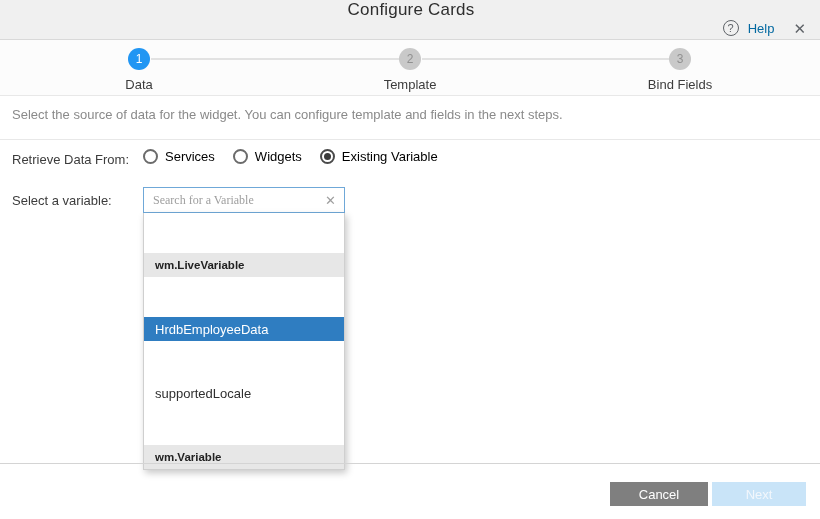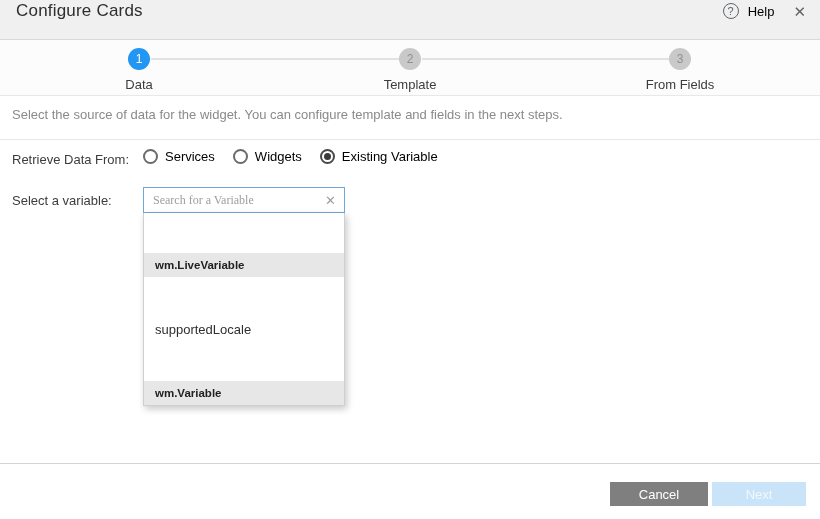--- a/index.html
+++ b/index.html
@@ -17,29 +17,30 @@
     background: #fff;
   }
 
   
   .titlebar {
     position: absolute; top: 0; left: 0; right: 0; height: 40px;
     background: #f0f0f0;
     border-bottom: 1px solid #d9d9d9;
     display: flex; align-items: center;
     padding: 0 14px 17px 16px;
+    flex-direction: column;
   }
   .title { font-size: 17px; font-weight: 500; color: #2e2e2e; letter-spacing: .2px; }
   .titlebar-right { margin-left: auto; display: flex; align-items: center; gap: 9px; }
   .help-icon {
     width: 16px; height: 16px; border: 1px solid #5f6368; border-radius: 50%;
     color: #5f6368; font-size: 11px; line-height: 14px; text-align: center;
     display: inline-block; cursor: pointer;
   }
-  .help-text { font-size: 13px; color: #000000; cursor: pointer; }
+  .help-text { font-size: 13px; color: #0369a1; cursor: pointer; }
   .close-icon { font-size: 15px; color: #5f6368; margin-left: 10px; cursor: pointer; line-height: 1; }
 
   
   .stepper {
     position: absolute; top: 40px; left: 0; right: 0; height: 56px;
     background: #fcfcfc;
     border-bottom: 1px solid #e8e8e8;
   }
   .step-line { position: absolute; top: 18px; height: 2px; background: #e2e2e2; }
   .line-1 { left: 151px; width: 248px; }
@@ -143,21 +144,21 @@
   </div>
 
   <div class="stepper">
     <div class="step-line line-1"></div>
     <div class="step-line line-2"></div>
     <div class="step-circle active c1">1</div>
     <div class="step-circle inactive c2">2</div>
     <div class="step-circle inactive c3">3</div>
     <div class="step-label l1">Data</div>
     <div class="step-label l2">Template</div>
-    <div class="step-label l3">From Fields</div>
+    <div class="step-label l3">Bind Fields</div>
   </div>
 
   <div class="instruction">Select the source of data for the widget. You can configure template and fields in the next steps.</div>
   <div class="divider"></div>
 
   <div class="field-label lbl-retrieve">Retrieve Data From:</div>
   <div class="radio-group">
     <label class="radio">
       <span class="rb"></span>
       <span class="radio-label">Services</span>
@@ -174,20 +175,21 @@
 
   <div class="field-label lbl-variable">Select a variable:</div>
 
   <div class="search-box">
     <input class="search-input" type="text" placeholder="Search for a Variable" style="">
     <span class="clear-icon">✕</span>
   </div>
 
   <div class="dropdown">
     <div class="dd-row dd-group">wm.LiveVariable</div>
+    <div class="dd-row dd-item selected">HrdbEmployeeData</div>
     <div class="dd-row dd-item">supportedLocale</div>
     <div class="dd-row dd-group">wm.Variable</div>
   </div>
 
   <div class="footer-divider"></div>
   <button class="btn btn-cancel">Cancel</button>
   <button class="btn btn-next">Next</button>
 
 </div>
 

